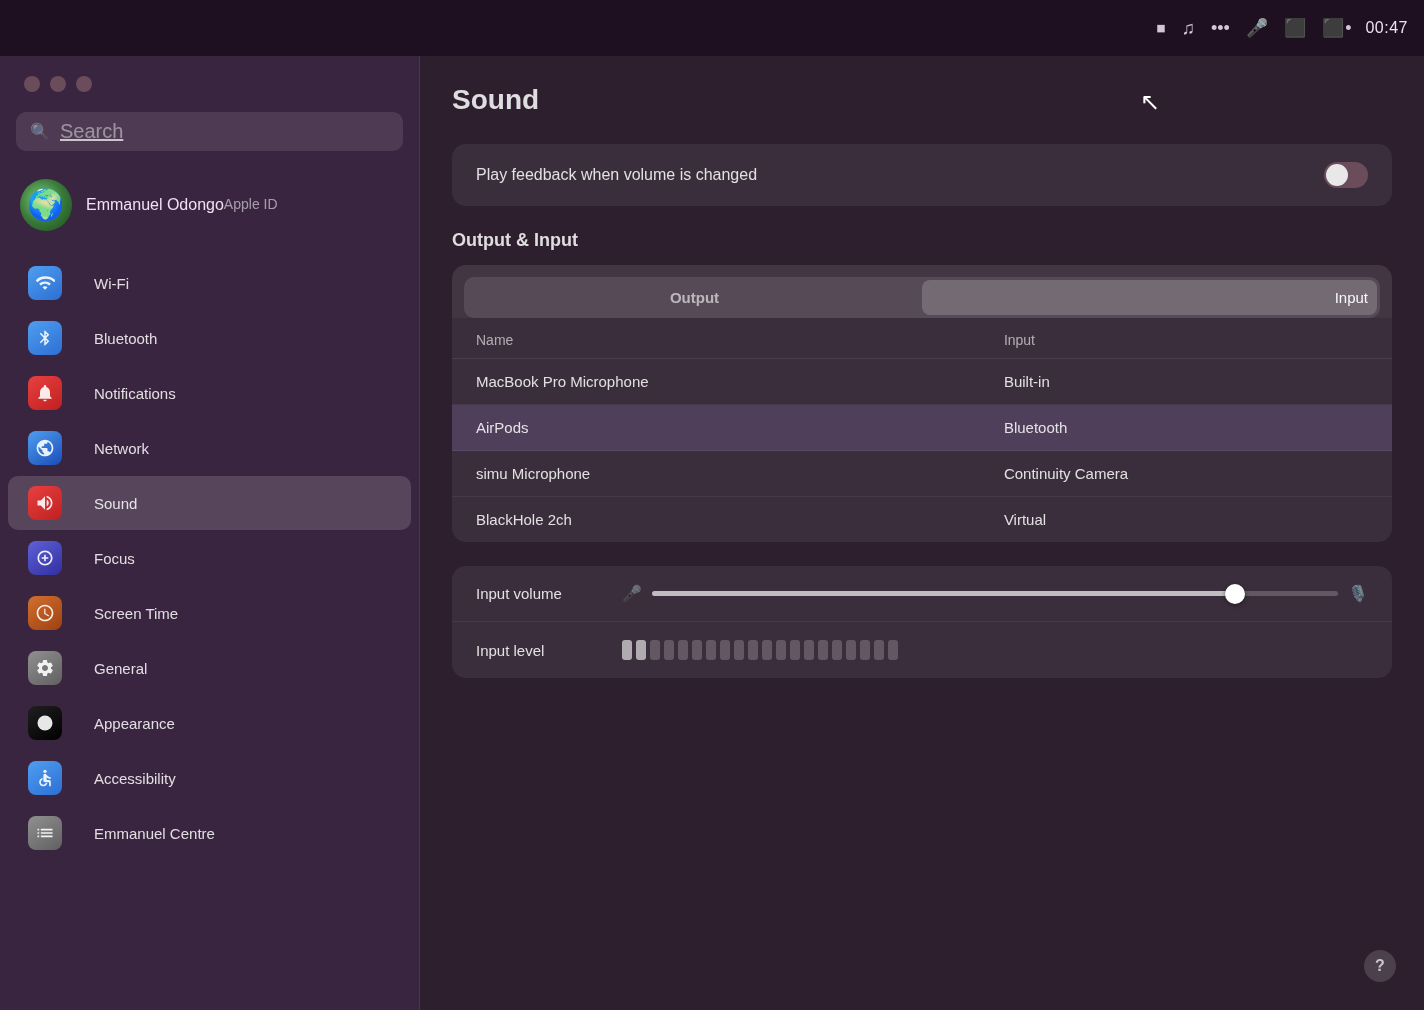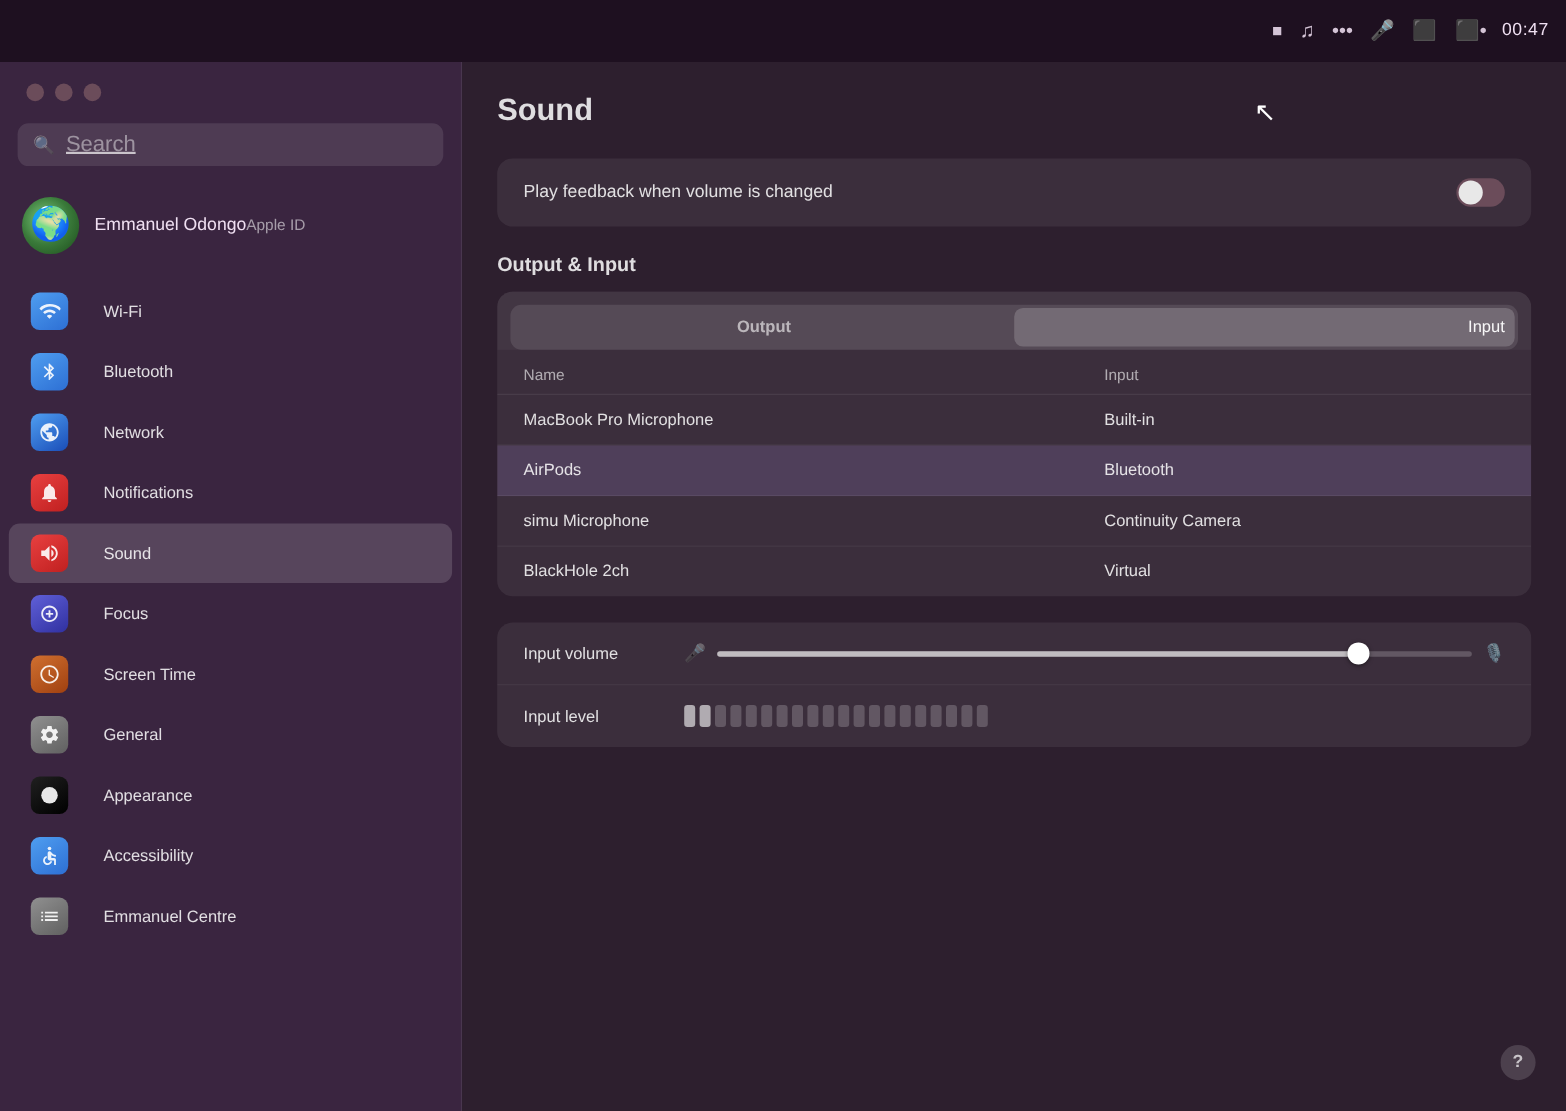--- a/index.html
+++ b/index.html
@@ -520,35 +520,35 @@
       <div class="sidebar-item">
         <div class="sidebar-item-icon icon-bluetooth">
           <svg width="18" height="20" viewBox="0 0 24 24" fill="white" opacity="0.9">
             <path d="M17.71 7.71L12 2h-1v7.59L6.41 5 5 6.41 10.59 12 5 17.59 6.41 19 11 14.41V22h1l5.71-5.71-4.3-4.29 4.3-4.29zM13 5.83l1.88 1.88L13 9.59V5.83zm1.88 10.46L13 18.17v-3.76l1.88 1.88z"></path>
           </svg>
         </div>
         <span class="sidebar-item-label">Bluetooth</span>
       </div>
 
       <div class="sidebar-item">
+        <div class="sidebar-item-icon icon-notifications">
+          <svg width="20" height="20" viewBox="0 0 24 24" fill="white" opacity="0.9">
+            <path d="M12 22c1.1 0 2-.9 2-2h-4c0 1.1.9 2 2 2zm6-6v-5c0-3.07-1.64-5.64-4.5-6.32V4c0-.83-.67-1.5-1.5-1.5s-1.5.67-1.5 1.5v.68C7.63 5.36 6 7.92 6 11v5l-2 2v1h16v-1l-2-2z"></path>
+          </svg>
+        </div>
+        <span class="sidebar-item-label">Notifications</span>
+      </div>
+
+      <div class="sidebar-item">
         <div class="sidebar-item-icon icon-network">
           <svg width="20" height="20" viewBox="0 0 24 24" fill="white" opacity="0.9">
             <path d="M12 2C6.48 2 2 6.48 2 12s4.48 10 10 10 10-4.48 10-10S17.52 2 12 2zm-1 17.93c-3.95-.49-7-3.85-7-7.93 0-.62.08-1.21.21-1.79L9 15v1c0 1.1.9 2 2 2v1.93zm6.9-2.54c-.26-.81-1-1.39-1.9-1.39h-1v-3c0-.55-.45-1-1-1H8v-2h2c.55 0 1-.45 1-1V7h2c1.1 0 2-.9 2-2v-.41c2.93 1.19 5 4.06 5 7.41 0 2.08-.8 3.97-2.1 5.39z"></path>
           </svg>
         </div>
         <span class="sidebar-item-label">Network</span>
-      </div>
-
-      <div class="sidebar-item">
-        <div class="sidebar-item-icon icon-notifications">
-          <svg width="20" height="20" viewBox="0 0 24 24" fill="white" opacity="0.9">
-            <path d="M12 22c1.1 0 2-.9 2-2h-4c0 1.1.9 2 2 2zm6-6v-5c0-3.07-1.64-5.64-4.5-6.32V4c0-.83-.67-1.5-1.5-1.5s-1.5.67-1.5 1.5v.68C7.63 5.36 6 7.92 6 11v5l-2 2v1h16v-1l-2-2z"></path>
-          </svg>
-        </div>
-        <span class="sidebar-item-label">Notifications</span>
       </div>
 
       <div class="sidebar-item active">
         <div class="sidebar-item-icon icon-sound">
           <svg width="20" height="20" viewBox="0 0 24 24" fill="white" opacity="0.9">
             <path d="M3 9v6h4l5 5V4L7 9H3zm13.5 3c0-1.77-1.02-3.29-2.5-4.03v8.05c1.48-.73 2.5-2.25 2.5-4.02zM14 3.23v2.06c2.89.86 5 3.54 5 6.71s-2.11 5.85-5 6.71v2.06c4.01-.91 7-4.49 7-8.77s-2.99-7.86-7-8.77z"></path>
           </svg>
         </div>
         <span class="sidebar-item-label">Sound</span>
       </div>

